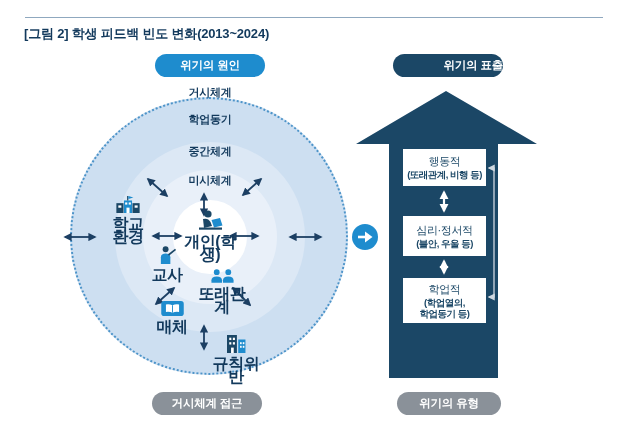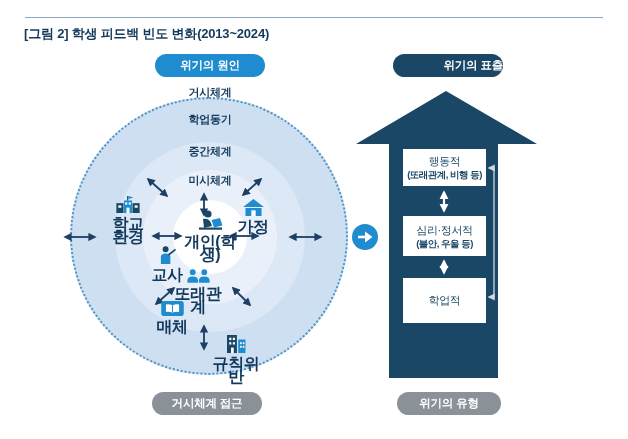--- a/index.html
+++ b/index.html
@@ -99,39 +99,31 @@
       <rect x="11.3" y="13" width="3.4" height="6" fill="#fff"></rect>
       <rect x="2.2" y="10.5" width="3.4" height="2.6" fill="#fff"></rect>
       <rect x="20.4" y="10.5" width="3.4" height="2.6" fill="#fff"></rect>
       <rect x="9.8" y="7.2" width="2.4" height="2.4" fill="#fff"></rect>
       <rect x="13.8" y="7.2" width="2.4" height="2.4" fill="#fff"></rect>
     </svg>
     <div class="sat-label">학교
 환경</div>
   </div>
 
-  <div class="sat" style="left:232px;top:199px;width:42px;">
-    <svg width="21" height="17" viewBox="0 0 22 18">
-      <polygon points="11,0 22,8.5 0,8.5" fill="#1e8cce"></polygon>
-      <rect x="2.5" y="9.5" width="17" height="8.5" fill="#1e8cce"></rect>
-      <rect x="8.7" y="12" width="4.6" height="6" fill="#fff"></rect>
-    </svg>
-    <div class="sat-label">가정</div>
-  </div>
 
   <div class="sat" style="left:147px;top:246px;width:40px;">
     <svg width="19" height="18" viewBox="0 0 20 19">
       <circle cx="8" cy="3.4" r="3.1" fill="#1b4766"></circle>
       <path d="M3,19 L3,12 Q3,7.8 8,7.8 Q13,7.8 13,12 L13,19 Z" fill="#1e8cce"></path>
       <line x1="11" y1="9.5" x2="18.5" y2="3.5" stroke="#1b4766" stroke-width="1.7"></line>
     </svg>
     <div class="sat-label">교사</div>
   </div>
 
-  <div class="sat" style="left:172px;top:269px;width:52px;">
+  <div class="sat" style="left:196px;top:269px;width:52px;">
     <svg width="25" height="14" viewBox="0 0 26 14">
       <circle cx="7" cy="3" r="3" fill="#1e8cce"></circle>
       <path d="M1.5,14 L1.5,11.5 Q1.5,7.5 7,7.5 Q12.5,7.5 12.5,11.5 L12.5,14 Z" fill="#1e8cce"></path>
       <circle cx="19" cy="3" r="3" fill="#1e8cce"></circle>
       <path d="M13.5,14 L13.5,11.5 Q13.5,7.5 19,7.5 Q24.5,7.5 24.5,11.5 L24.5,14 Z" fill="#1e8cce"></path>
     </svg>
     <div class="sat-label">또래관계</div>
   </div>
 
   <div class="sat" style="left:152px;top:301px;width:40px;">
@@ -174,20 +166,22 @@
   <div class="cbox" style="top:148px;height:39px;">
     <div class="l1">행동적</div>
     <div class="l2">(또래관계, 비행 등)</div>
   </div>
   <div class="cbox" style="top:215px;height:42px;">
     <div class="l1">심리·정서적</div>
     <div class="l2">(불안, 우울 등)</div>
   </div>
   <div class="cbox" style="top:277px;height:47px;">
     <div class="l1">학업적</div>
+    <div class="l2">(학업열의,
+학업동기 등)</div>
   </div>
 
   <svg class="overlay z5" width="628" height="439">
     <defs>
       <marker id="ah-white" viewBox="0 0 10 10" refX="8" refY="5" markerWidth="4.2" markerHeight="4.2" orient="auto-start-reverse">
         <path d="M0,0 L10,5 L0,10 Z" fill="#ffffff"></path>
       </marker>
       <marker id="ah-light" viewBox="0 0 10 10" refX="8" refY="5" markerWidth="5.5" markerHeight="5.5" orient="auto-start-reverse">
         <path d="M0,0 L10,5 L0,10 Z" fill="#cfd8e0"></path>
       </marker>

